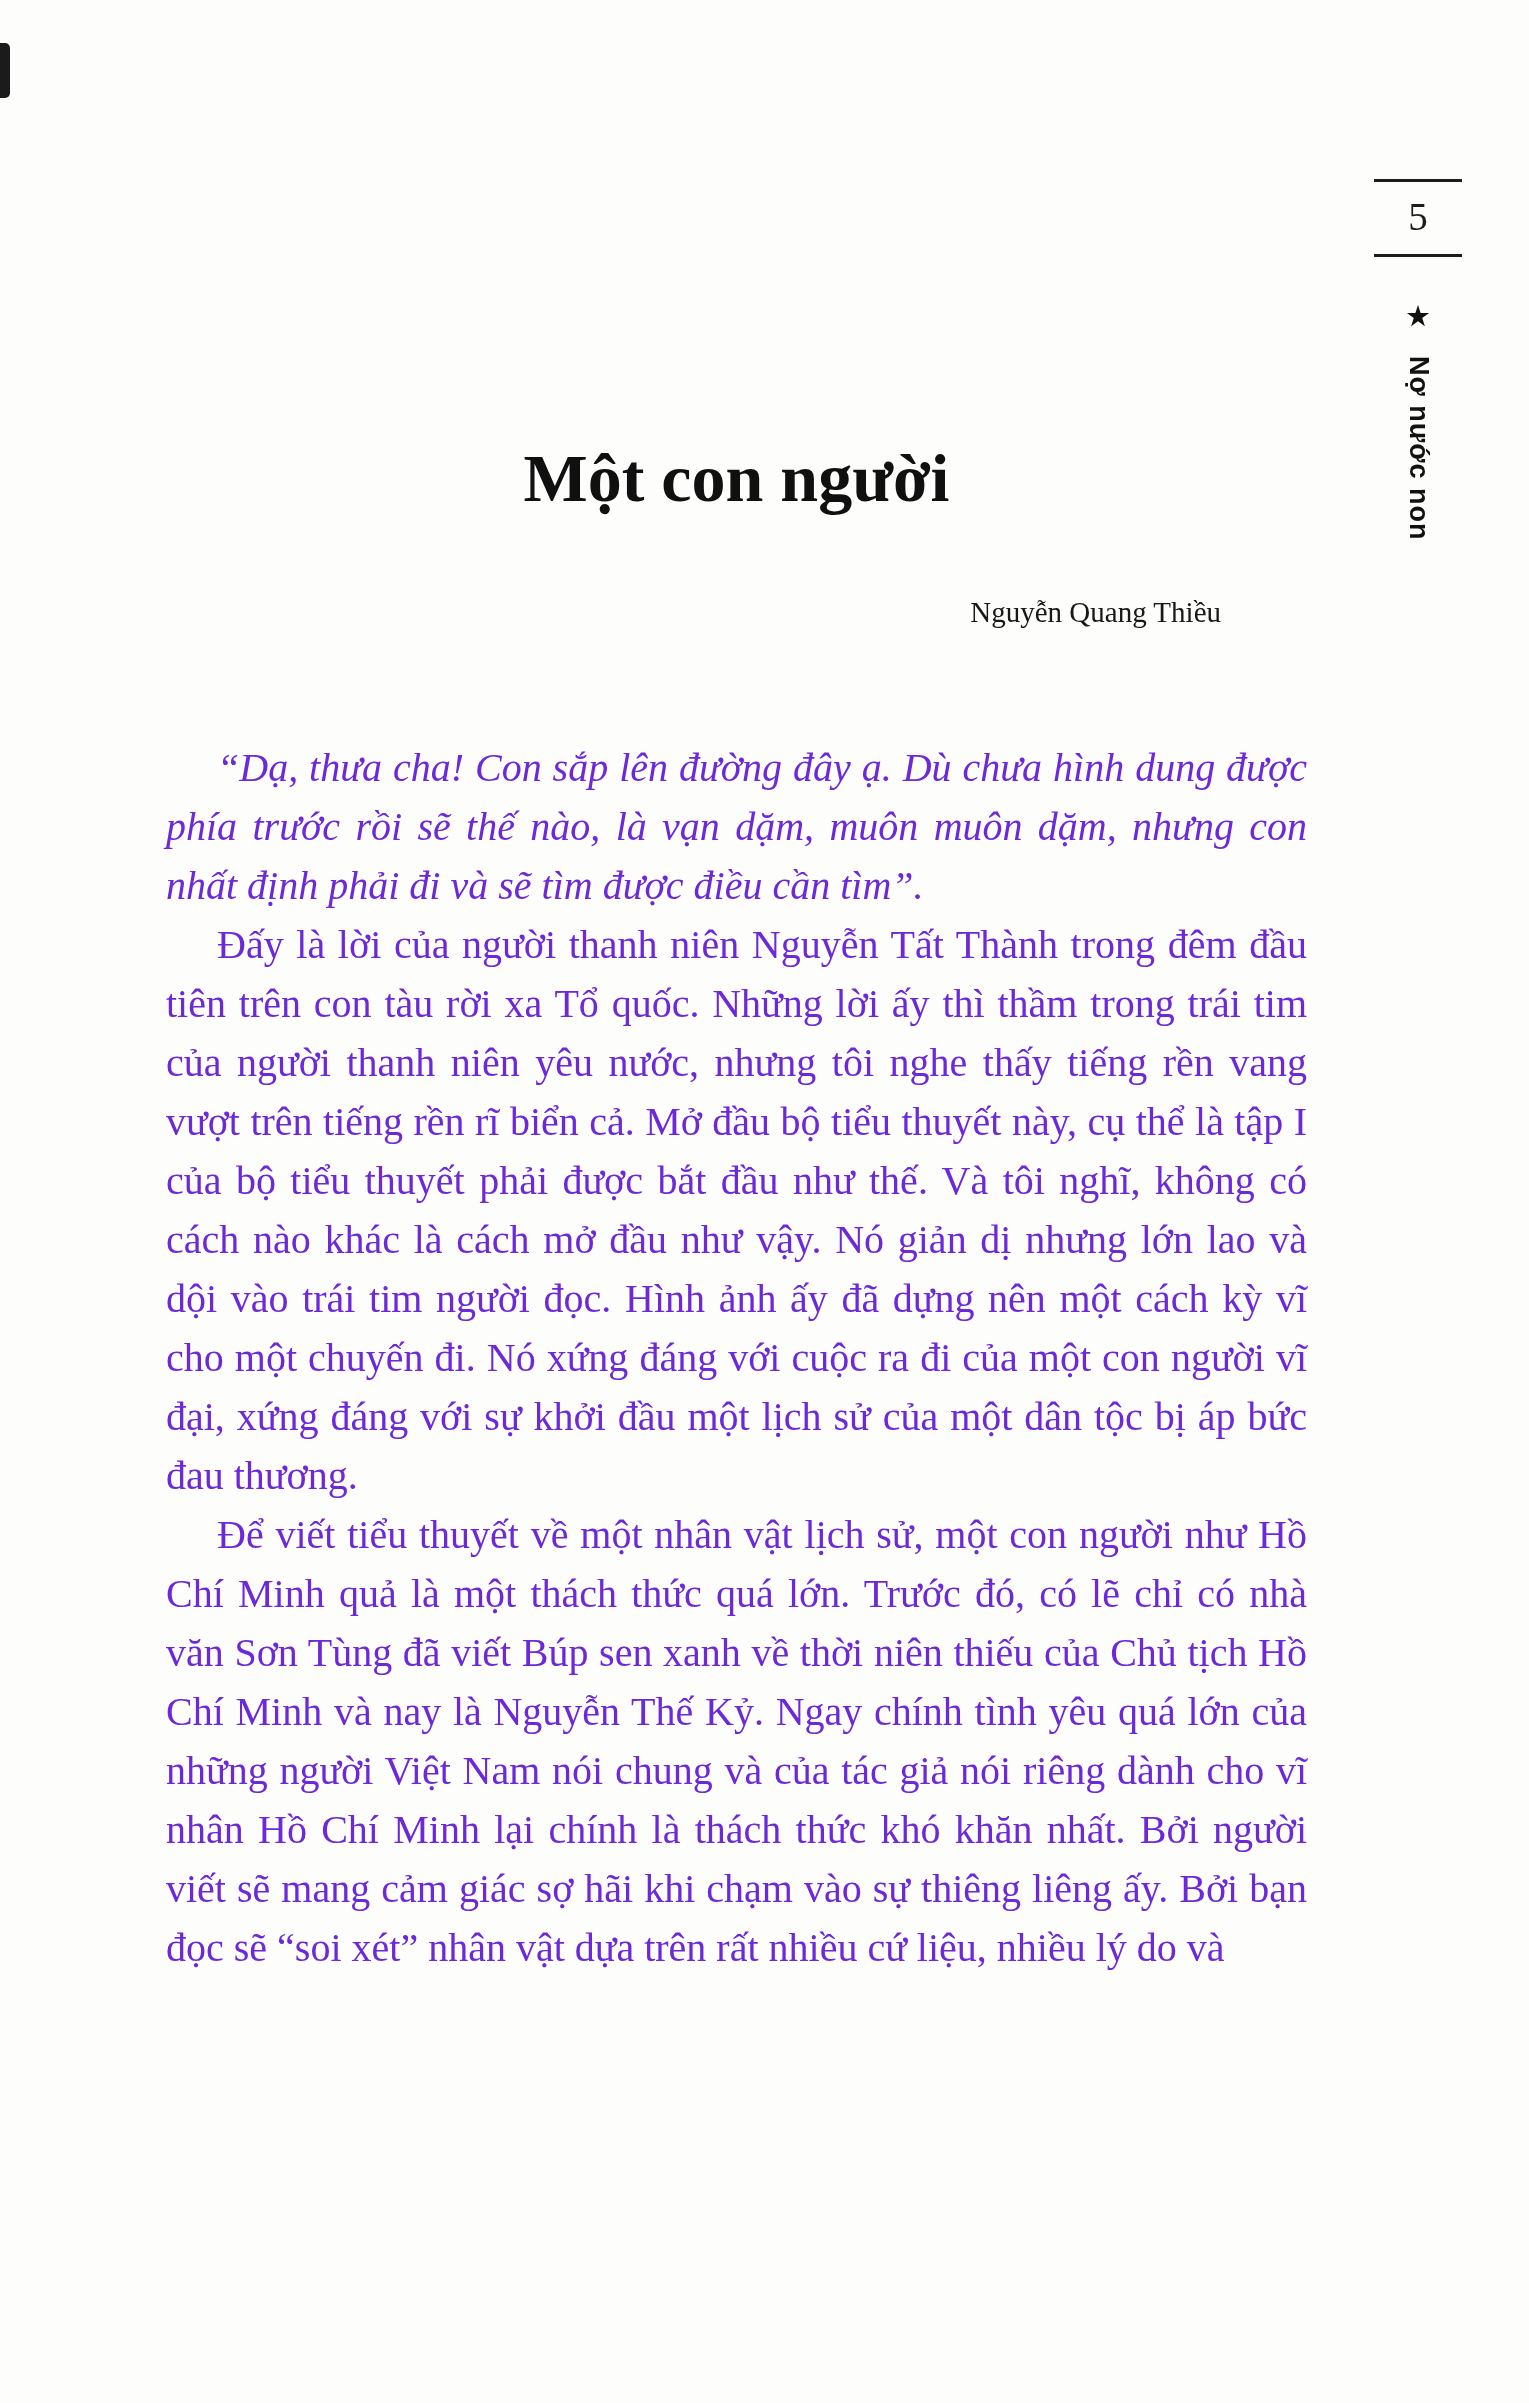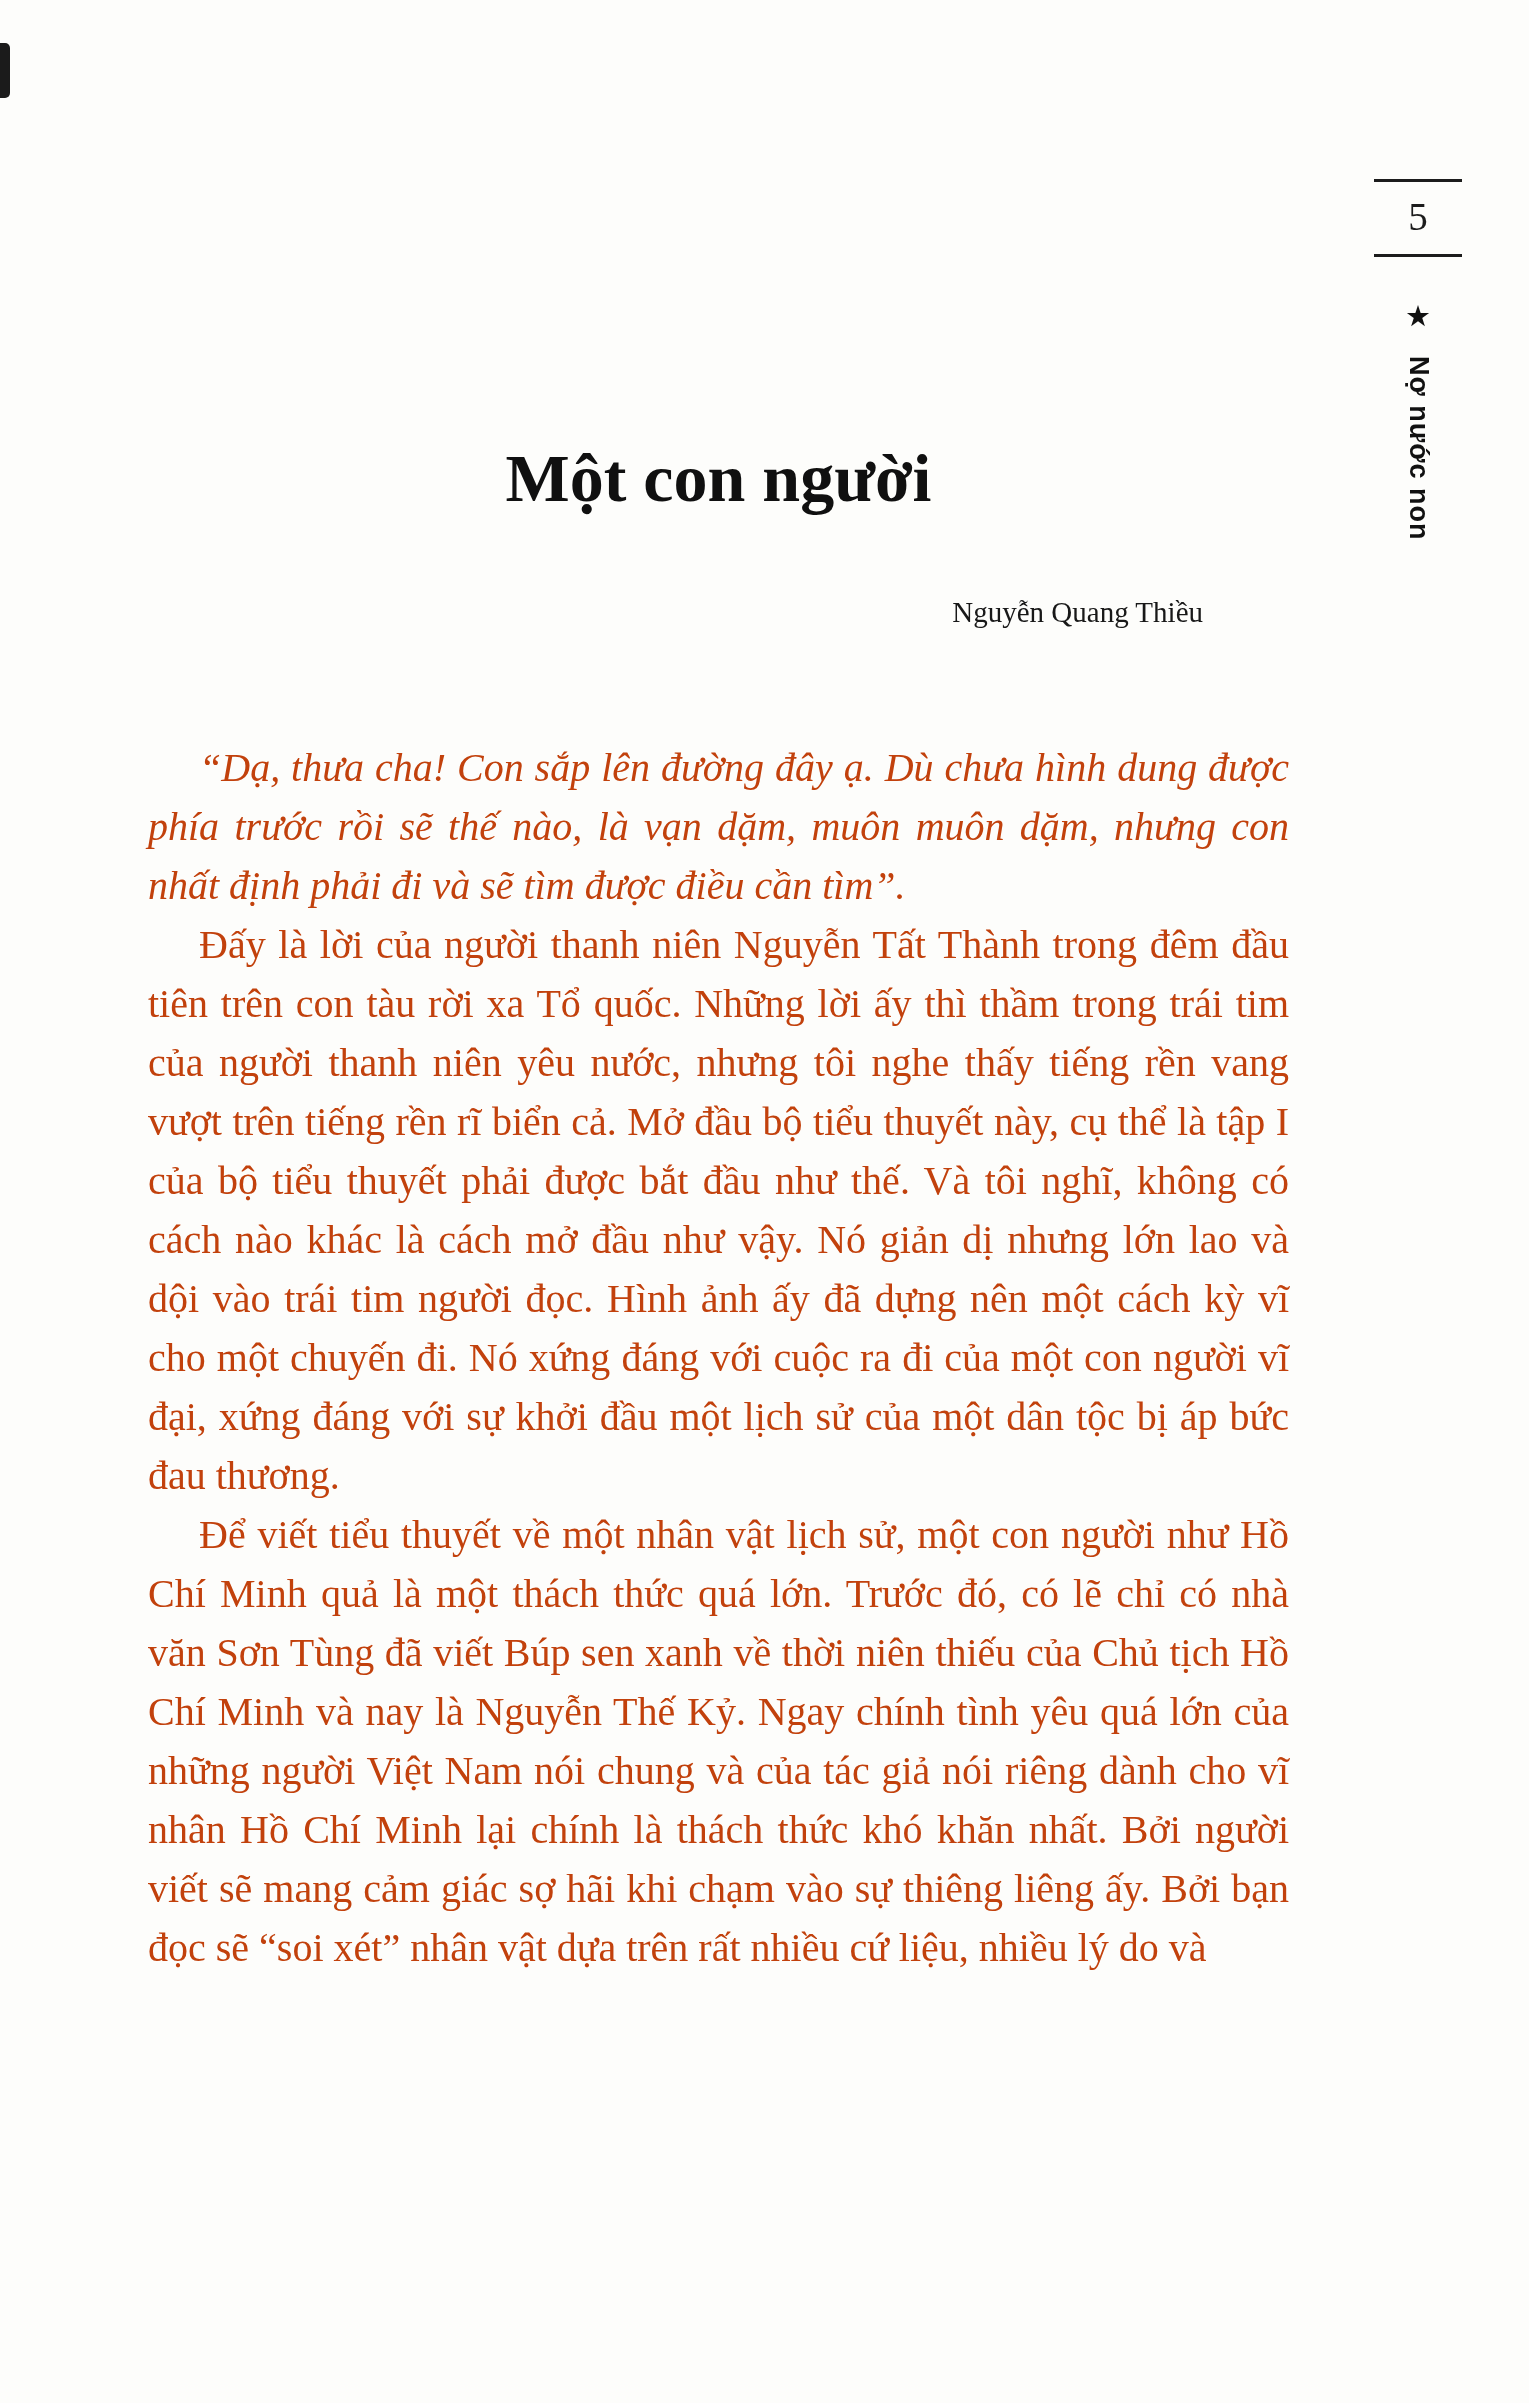--- a/index.html
+++ b/index.html
@@ -65,21 +65,21 @@
     font-weight: 800;
     font-size: 27px;
     letter-spacing: 1px;
     color: #111;
     white-space: nowrap;
   }
 
   
   .content {
     position: absolute;
-    left: 148px;
+    left: 166px;
     top: 0;
     width: 1141px;
   }
   .title {
     margin: 0;
     padding-top: 429px;
     text-align: center;
     font-weight: 700;
     font-size: 68px;
     line-height: 99px;
@@ -94,21 +94,21 @@
     padding-right: 86px;
     font-size: 29px;
     color: #181818;
   }
   .body-text {
     margin-top: 109px;
     font-size: 40px;
     line-height: 59px;
     text-align: justify;
     text-justify: inter-word;
-    color: #c2410c;
+    color: #6d28d9;
   }
   .body-text p {
     margin: 0;
     text-indent: 51px;
   }
   .quote {
     font-style: italic;
   }
   strong.inline-book-title {
     font-weight: 400;

